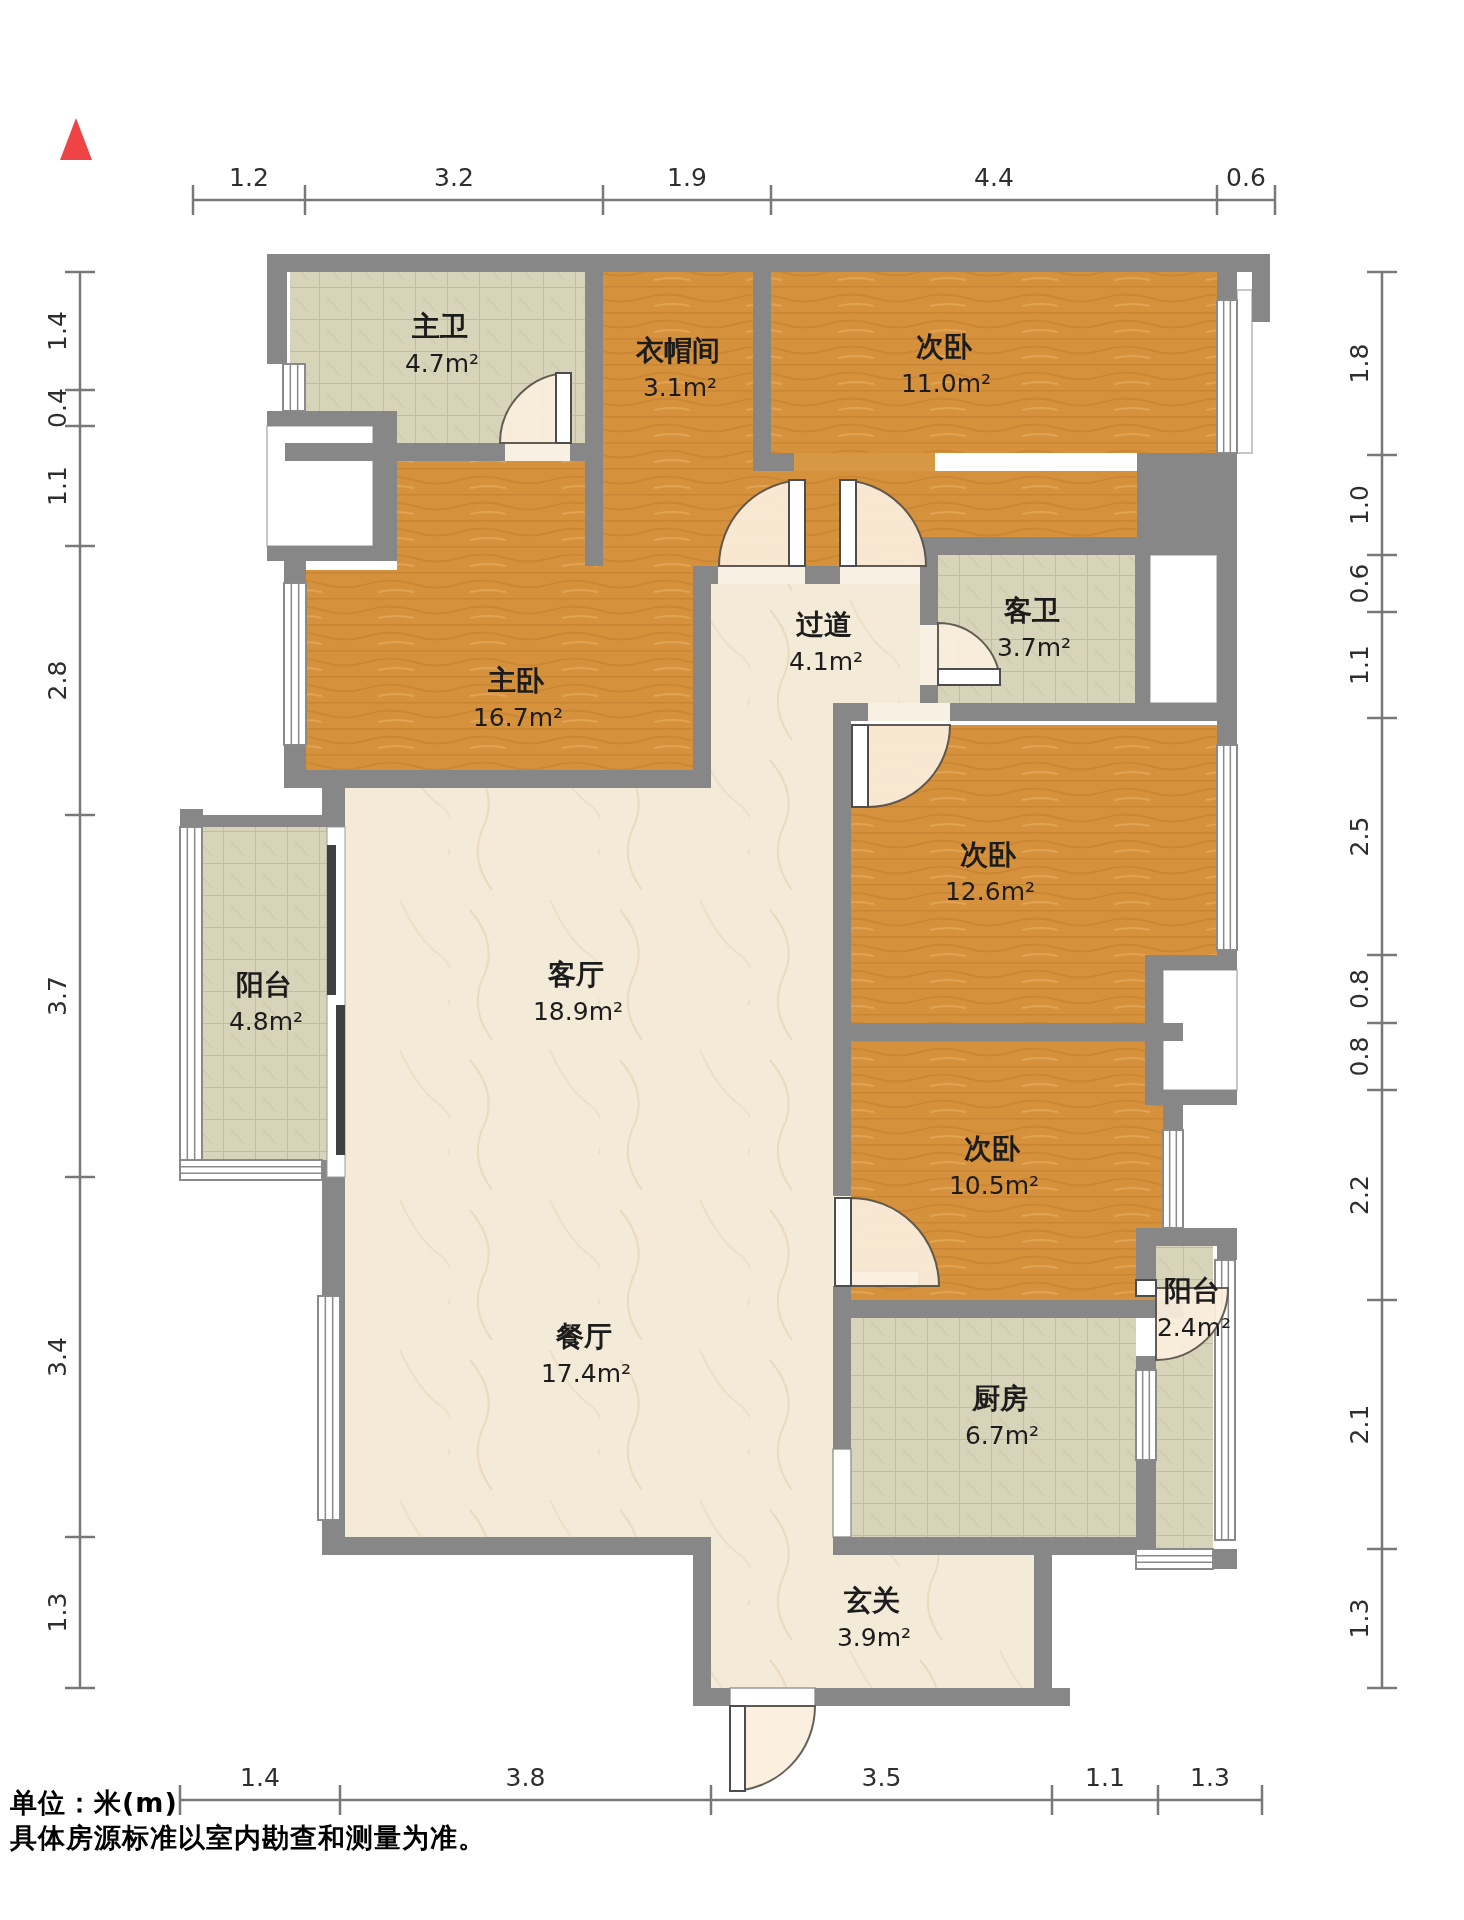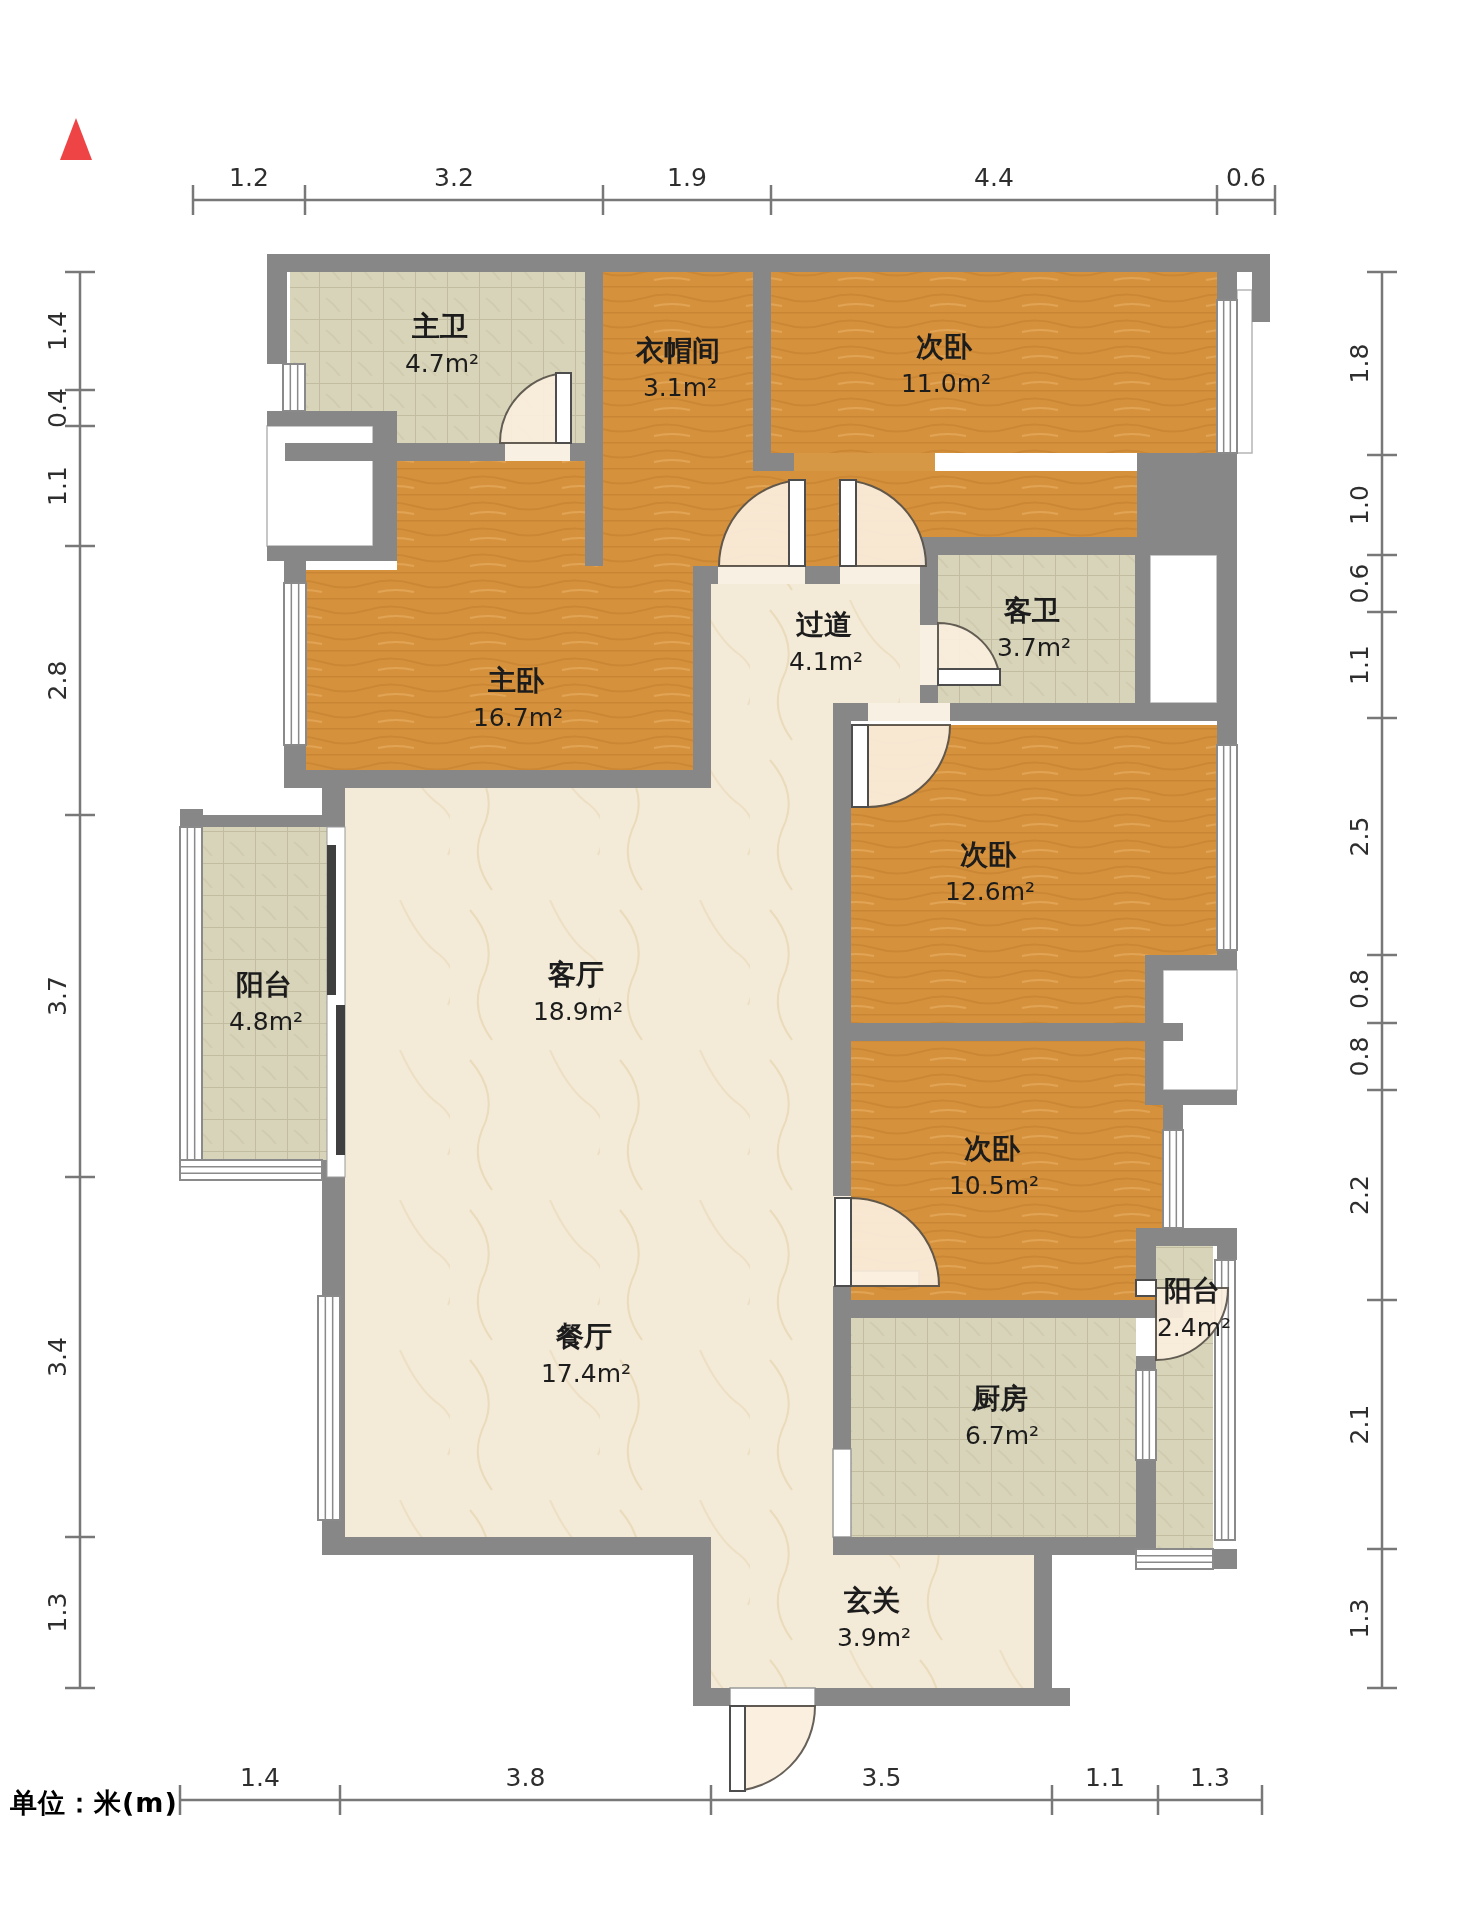--- a/index.html
+++ b/index.html
@@ -288,14 +288,15 @@
           <text x="1368" y="1195" text-anchor="middle" class="dim-text" transform="rotate(-90 1368 1195)">2.2</text>
           <text x="1368" y="1424.5" text-anchor="middle" class="dim-text" transform="rotate(-90 1368 1424.5)">2.1</text>
           <text x="1368" y="1618.5" text-anchor="middle" class="dim-text" transform="rotate(-90 1368 1618.5)">1.3</text>
         </g>
       </g>
     <polygon id="north-arrow" points="76,118 60,160 92,160" fill="#ee4446"></polygon>
   </svg>
 
   <div id="footer">
     <div>单位：米(m)</div>
+    <div>具体房源标准以室内勘查和测量为准。</div>
   </div>
 </div>
 
 </body></html>

